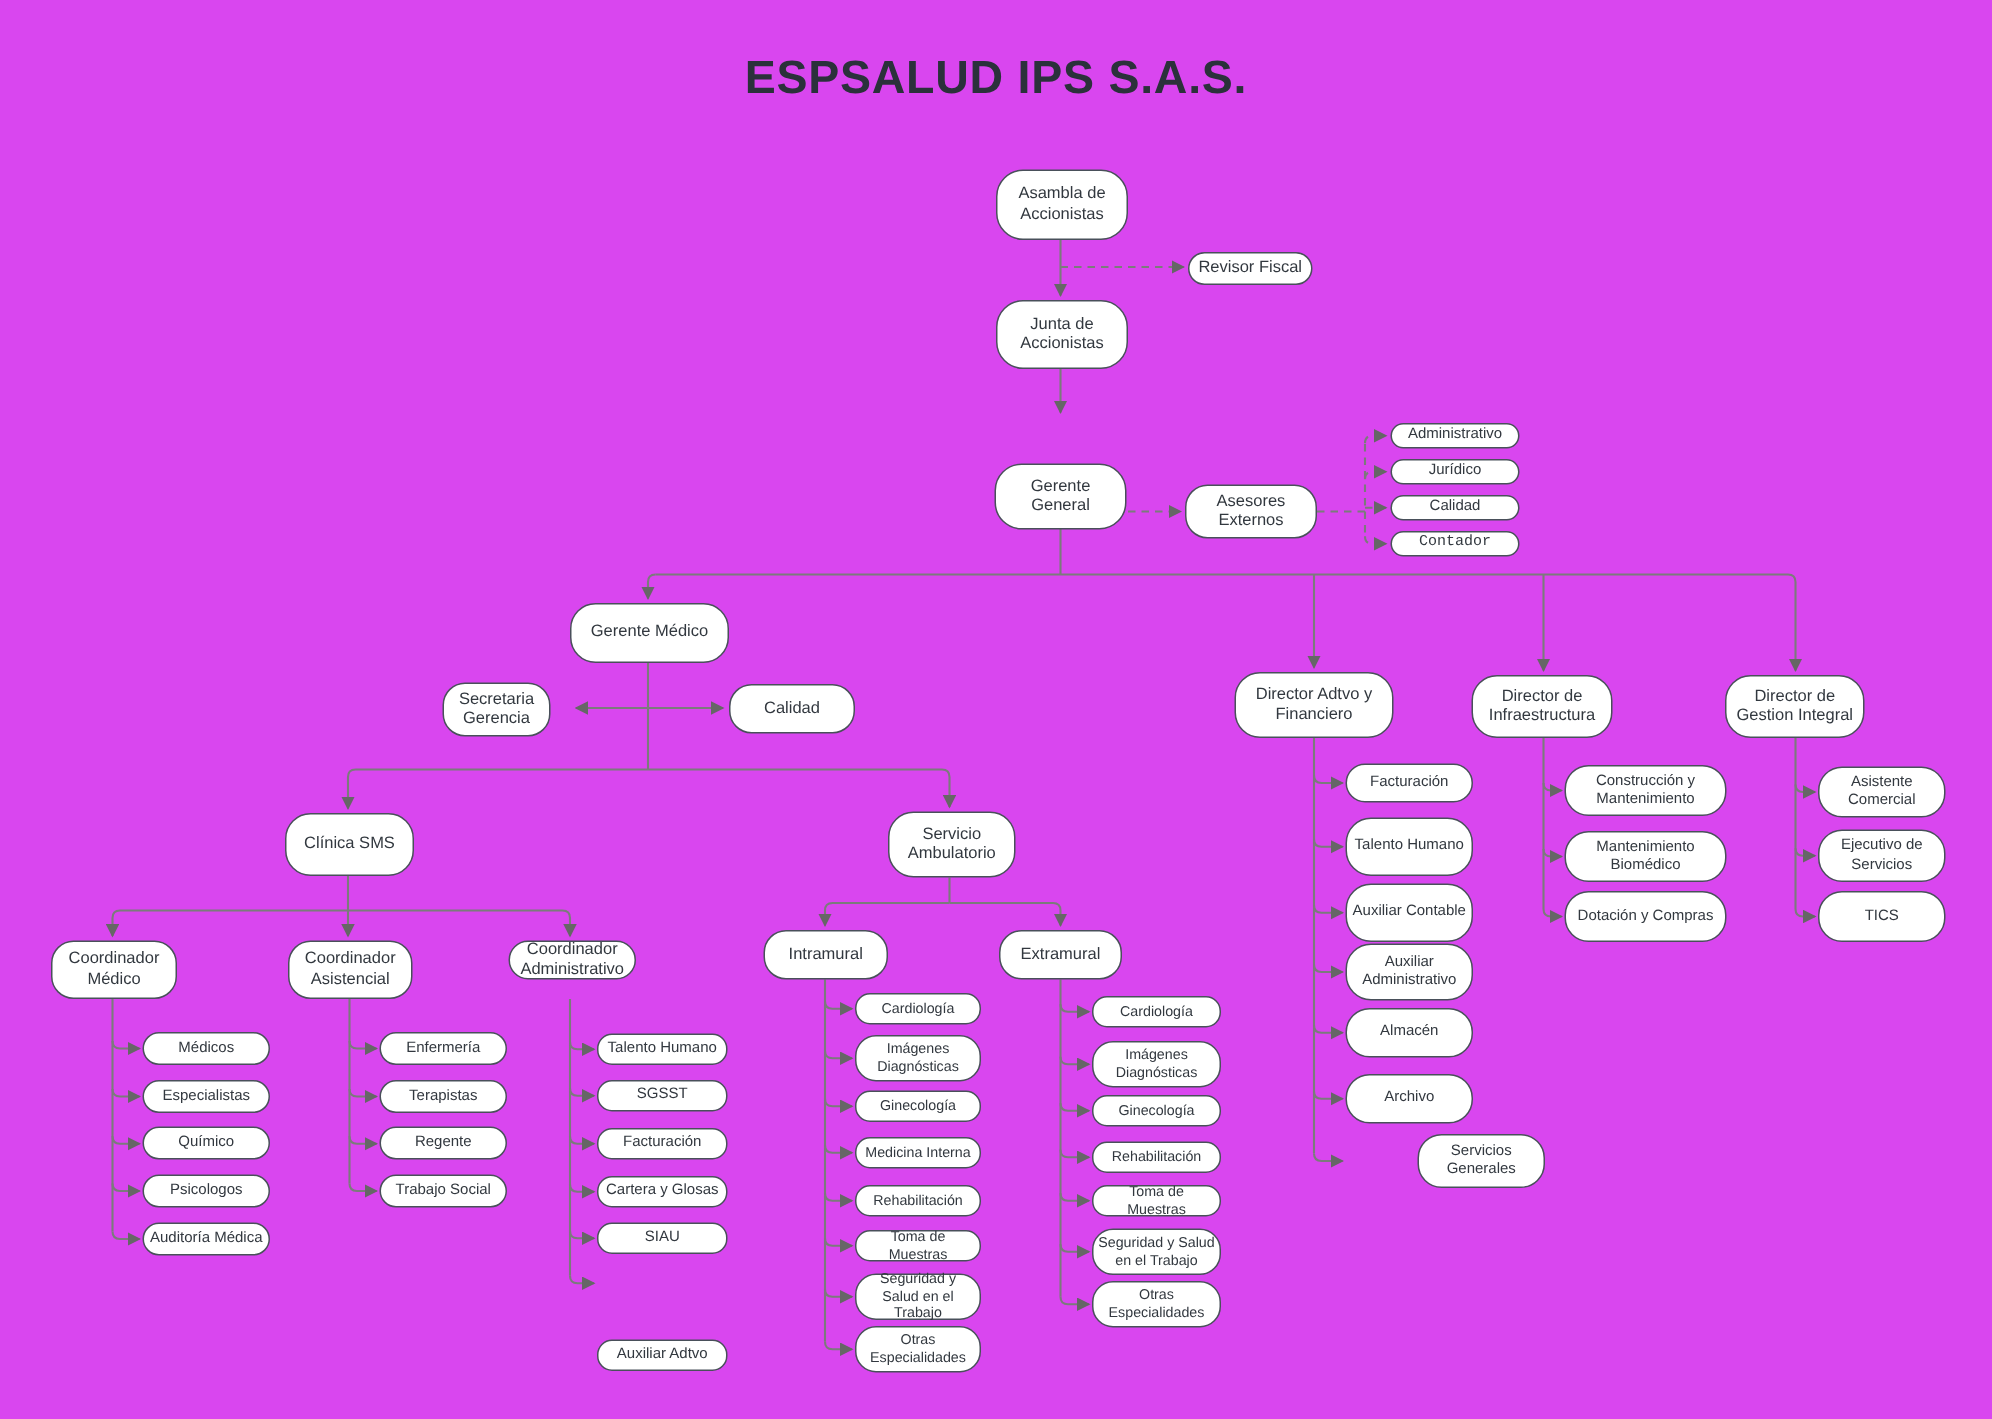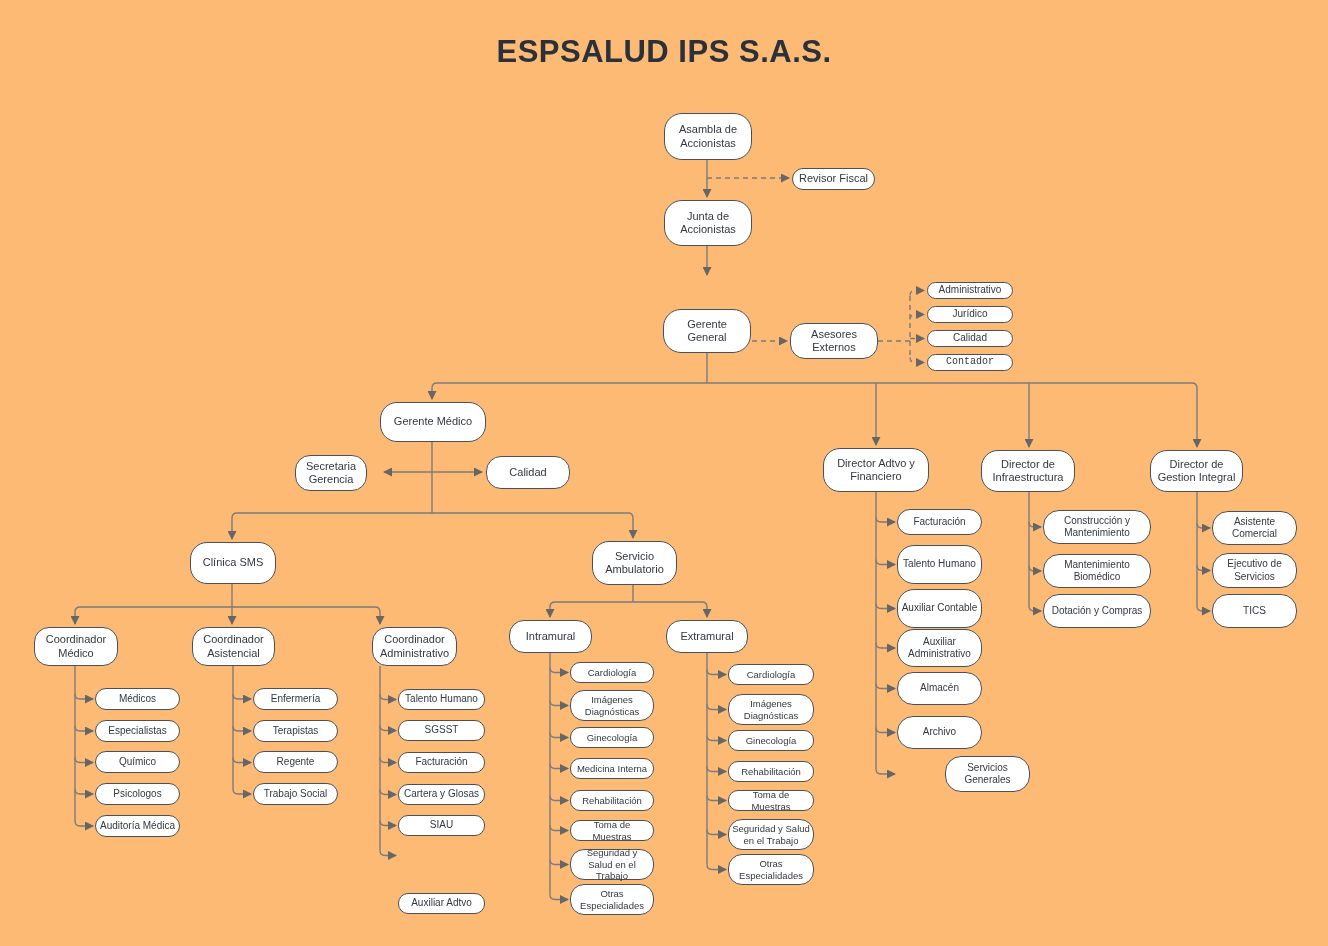--- a/index.html
+++ b/index.html
@@ -1,16 +1,16 @@
 <!DOCTYPE html>
 <html><head>
 <meta charset="utf-8">
 <style>
   html,body{margin:0;padding:0;background:#ffffff;}
-  #canvas{position:relative;width:1328px;height:946px;background:#fdba74;overflow:hidden;font-family:"Liberation Sans",sans-serif;}
+  #canvas{position:relative;width:1328px;height:946px;background:#d946ef;overflow:hidden;font-family:"Liberation Sans",sans-serif;}
   #title{position:absolute;left:0;top:34px;width:1328px;text-align:center;font-size:31px;font-weight:700;letter-spacing:.5px;color:#2b313b;font-family:"Liberation Sans",sans-serif;}
   #wires{position:absolute;left:0;top:0;width:1328px;height:946px;}
   .node{position:absolute;box-sizing:border-box;background:#fff;border:1.5px solid #49505a;color:#32383f;display:flex;align-items:center;justify-content:center;text-align:center;line-height:1.22;padding:1px 3px;}
   .f11{font-size:11px}
   .f105{font-size:11px}
   .f10{font-size:10px}
   .f9{font-size:9.5px}
 </style>
 </head>
 <body>
@@ -133,21 +133,21 @@
   <div class="node f10" style="left:927px;top:354px;width:86px;height:17px;border-radius:9px;font-family:Liberation Mono, monospace;">Contador</div>
 
   <div class="node f11" style="left:380px;top:402px;width:106px;height:40px;border-radius:17px;">Gerente Médico</div>
   <div class="node f11" style="left:295px;top:455px;width:72px;height:36px;border-radius:15px;">Secretaria Gerencia</div>
   <div class="node f11" style="left:486px;top:456px;width:84px;height:33px;border-radius:15px;">Calidad</div>
   <div class="node f11" style="left:190px;top:542px;width:86px;height:42px;border-radius:17px;">Clínica SMS</div>
   <div class="node f11" style="left:592px;top:541px;width:85px;height:44px;border-radius:17px;">Servicio Ambulatorio</div>
 
   <div class="node f105" style="left:34px;top:627px;width:84px;height:39px;border-radius:15px;">Coordinador Médico</div>
   <div class="node f105" style="left:192px;top:627px;width:83px;height:39px;border-radius:15px;">Coordinador Asistencial</div>
-  <div class="node f105" style="left:339px;top:627px;width:85px;height:39px;border-radius:15px;margin-left:33px;">Coordinador Administrativo</div>
+  <div class="node f105" style="left:339px;top:627px;width:85px;height:26px;border-radius:15px;">Coordinador Administrativo</div>
 
   <div class="node f10" style="left:95px;top:688px;width:85px;height:22px;border-radius:11px;text-align:center;">Médicos</div>
   <div class="node f10" style="left:95px;top:720px;width:85px;height:22px;border-radius:11px;">Especialistas</div>
   <div class="node f10" style="left:95px;top:751px;width:85px;height:22px;border-radius:11px;">Químico</div>
   <div class="node f10" style="left:95px;top:783px;width:85px;height:22px;border-radius:11px;">Psicologos</div>
   <div class="node f10" style="left:95px;top:815px;width:85px;height:22px;border-radius:11px;">Auditoría Médica</div>
 
   <div class="node f10" style="left:253px;top:688px;width:85px;height:22px;border-radius:11px;">Enfermería</div>
   <div class="node f10" style="left:253px;top:720px;width:85px;height:22px;border-radius:11px;">Terapistas</div>
   <div class="node f10" style="left:253px;top:751px;width:85px;height:22px;border-radius:11px;">Regente</div>

